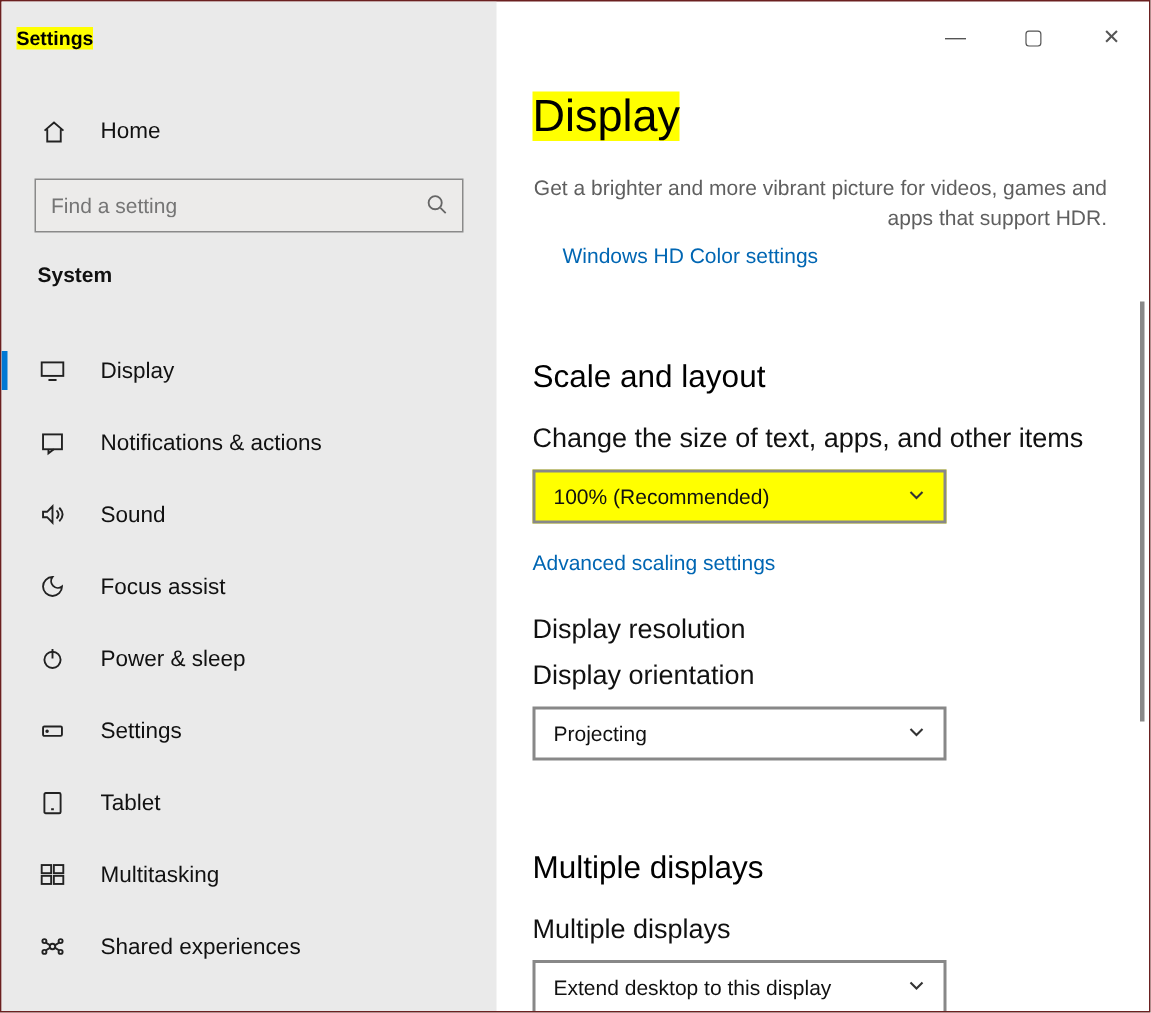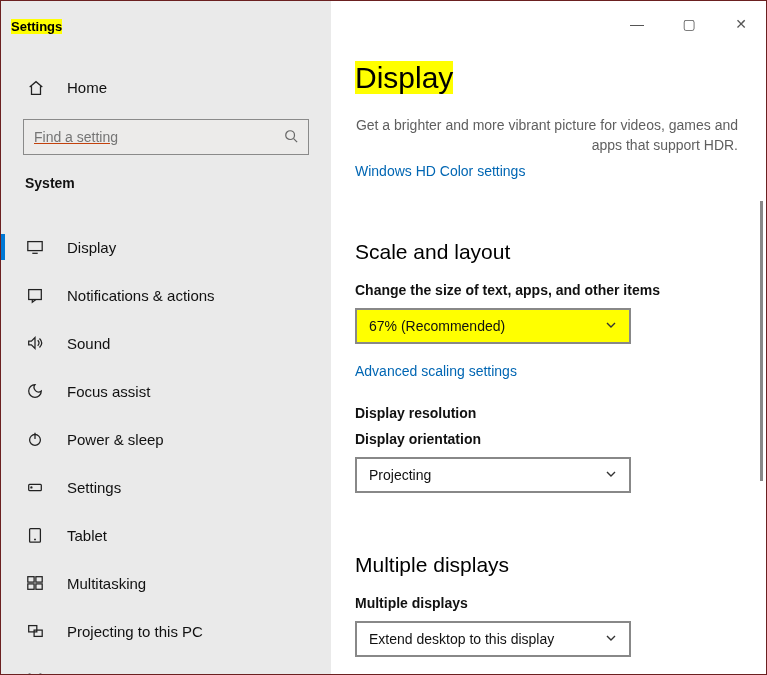--- a/index.html
+++ b/index.html
@@ -84,22 +84,21 @@
       display: flex;
       align-items: center;
       padding: 0 10px;
     }
     .search-box input {
       border: none;
       background: transparent;
       outline: none;
       flex: 1;
       font-size: 14px;
-      color: #c2410c;
-      text-decoration: underline;
+      color: #701a75;
     }
     .search-box .srch-ic {
       color: #555;
       font-size: 13px;
     }
     .section-label {
       font-size: 14px;
       font-weight: 600;
       color: #111;
       padding: 2px 24px 6px 24px;
@@ -154,33 +153,33 @@
       color: #5f5f5f;
       line-height: 1.45;
       margin-bottom: 6px;
       text-align: right;
     }
     .link {
       color: #0066b3;
       font-size: 14px;
       cursor: pointer;
       display: inline-block;
+      margin-left: 20px;
     }
     .section-h {
       font-size: 21px;
       font-weight: 400;
       color: #000;
       margin-top: 60px;
       margin-bottom: 18px;
     }
     .field-label {
-      font-size: 14px;
+      font-size: 18px;
       color: #111;
       margin-bottom: 10px;
-      font-weight: bold;
     }
     .dropdown {
       width: 276px;
       height: 36px;
       border: 2px solid #888;
       display: flex;
       align-items: center;
       justify-content: space-between;
       padding: 0 12px;
       font-size: 14px;
@@ -310,29 +309,20 @@
             <rect x="11" y="3" width="7" height="6"></rect>
             <rect x="2" y="11" width="7" height="6"></rect>
             <rect x="11" y="11" width="7" height="6"></rect>
           </svg>
       </span>
       <span class="nav-label">Multitasking</span>
     </div>
     <div class="nav-item">
       <span class="nav-ic">
         <svg viewBox="0 0 20 20" width="18" height="18" fill="none" stroke="#222" stroke-width="1.4">
-            <rect x="3" y="4" width="9" height="7"></rect>
-            <rect x="9" y="9" width="9" height="7"></rect>
-          </svg>
-      </span>
-      <span class="nav-label">Projecting to this PC</span>
-    </div>
-    <div class="nav-item">
-      <span class="nav-ic">
-        <svg viewBox="0 0 20 20" width="18" height="18" fill="none" stroke="#222" stroke-width="1.4">
             <circle cx="10" cy="10" r="2"></circle>
             <circle cx="4" cy="6" r="1.5"></circle>
             <circle cx="16" cy="6" r="1.5"></circle>
             <circle cx="4" cy="14" r="1.5"></circle>
             <circle cx="16" cy="14" r="1.5"></circle>
             <path d="M5 7 L8 9 M15 7 L12 9 M5 13 L8 11 M15 13 L12 11"></path>
           </svg>
       </span>
       <span class="nav-label">Shared experiences</span>
     </div>
@@ -344,21 +334,21 @@
 
   <h1 class="page-title"><span class="hl-yellow">Display</span></h1>
 
   <p class="page-desc">Get a brighter and more vibrant picture for videos, games and apps that support HDR.</p>
   <span class="link">Windows HD Color settings</span>
 
   <h2 class="section-h">Scale and layout</h2>
 
   <div class="field-label">Change the size of text, apps, and other items</div>
   <div class="dropdown highlight">
-    <span>67% (Recommended)</span>
+    <span>100% (Recommended)</span>
     <span>
       <svg viewBox="0 0 12 12" width="12" height="12" fill="none" stroke="#333" stroke-width="1.4">
           <path d="M2 4 L6 8 L10 4"></path>
         </svg>
     </span>
   </div>
   <span class="link2">Advanced scaling settings</span>
 
   <div class="field-label">Display resolution</div>
 

